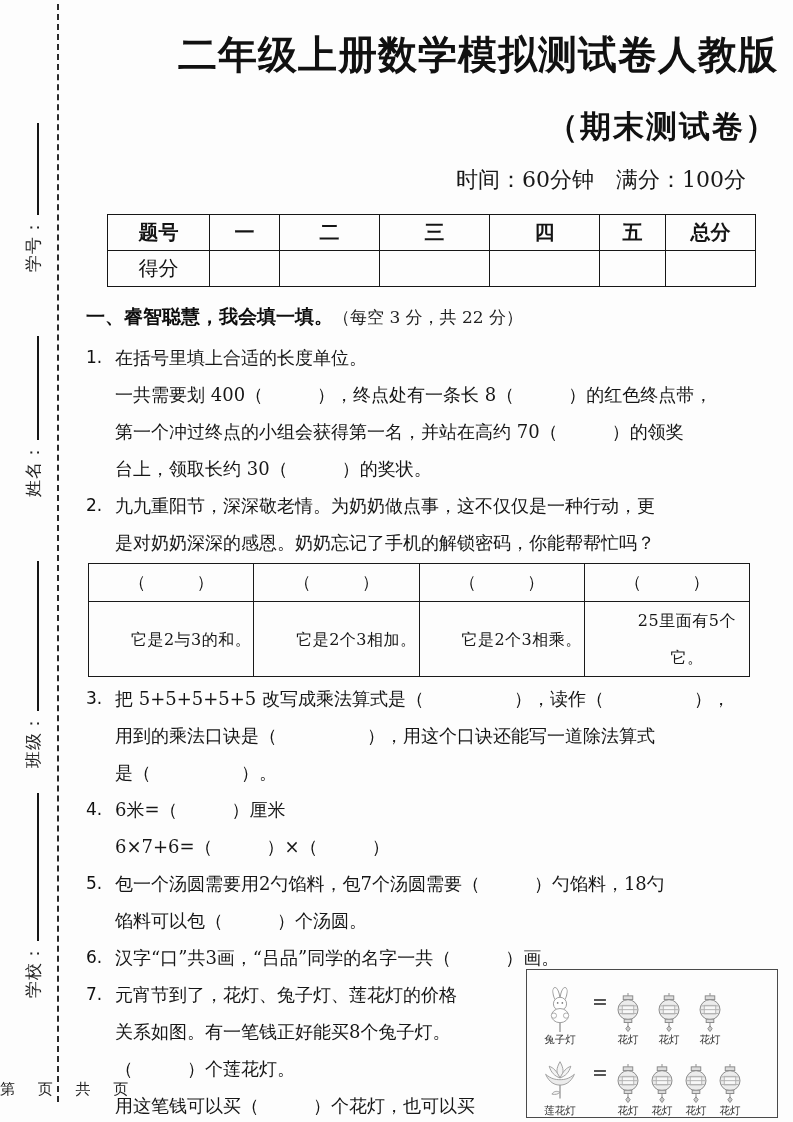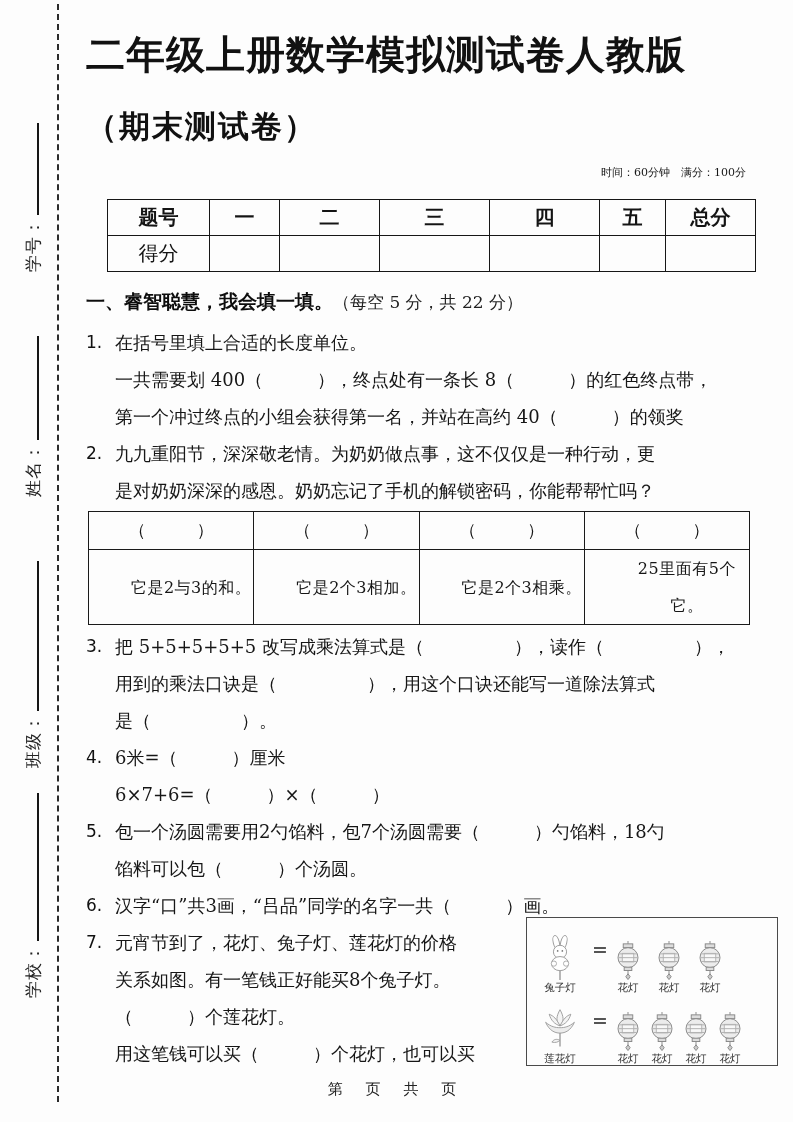--- a/index.html
+++ b/index.html
@@ -18,28 +18,28 @@
   }
   .side-field .blank-line { display:inline-block; border-bottom:2px solid #161616; height:15px; margin-left:3px; }
   .f-xuehao { top:272px; } .f-xuehao .blank-line { width:92px; }
   .f-xingming { top:497px; } .f-xingming .blank-line { width:104px; }
   .f-banji { top:768px; } .f-banji .blank-line { width:150px; }
   .f-xuexiao { top:998px; } .f-xuexiao .blank-line { width:148px; }
 
   .main { position:absolute; left:86px; top:0; width:692px; }
 
   .title {
-    margin-top:28px; text-align:left; font-size:39px; font-weight:bold;
+    margin-top:28px; text-align:right; font-size:39px; font-weight:bold;
     font-family:"DejaVu Sans","Liberation Sans",sans-serif; letter-spacing:1px; color:#111;
   }
   .subtitle {
-    margin-top:24px; text-align:left; font-size:31px; font-weight:bold;
+    margin-top:24px; text-align:right; font-size:31px; font-weight:bold;
     font-family:"DejaVu Sans","Liberation Sans",sans-serif; letter-spacing:2px; color:#111;
   }
-  .meta { margin-top:17px; text-align:right; padding-right:32px; font-size:11px; color:#181818; }
+  .meta { margin-top:17px; text-align:right; padding-right:32px; font-size:22px; color:#181818; }
 
   table.score { border-collapse:collapse; margin:19px 0 0 21px; table-layout:fixed; }
   table.score td {
     border:1.6px solid #161616; text-align:center; vertical-align:middle;
     height:36px; font-size:20px; color:#141414;
   }
   table.score tr:first-child td { font-weight:bold; font-weight:600; }
 
   .sec-head { margin:17px 0 0 0; font-size:19px; }
   .sec-title { font-weight:bold; font-family:"DejaVu Sans","Liberation Sans",sans-serif; color:#0d0d0d; }
@@ -69,21 +69,21 @@
   }
   .fig-row { display:flex; align-items:flex-end; height:71px; line-height:1; }
   .fig-item { display:flex; flex-direction:column; align-items:center; flex:none; }
   .fig-label { font-size:10.5px; color:#333; margin-top:1px; white-space:nowrap; }
   .fig-eq { align-self:center; font-size:19px; font-weight:bold; color:#555; margin:0 6px 14px 4px; }
   .row1 .fig-item.lantern { margin-right:13px; }
   .row2 .fig-item.lantern { margin-right:6px; }
   .subject-item { width:56px; }
 
   .footer {
-    position:absolute; left:0; right:0; top:1080px; text-align:center;
+    position:absolute; left:0; right:0; top:1080px; 
     font-size:15px; letter-spacing:9px; color:#222;
   }
 </style>
 </head>
 <body>
 
 <div class="page">
 
   <div class="dash-rule"></div>
 
@@ -132,30 +132,31 @@
         <td></td>
         <td></td>
         <td></td>
         <td></td>
         <td></td>
       </tr>
     </tbody>
       </table>
 
     <div class="sec-head">
-      <span class="sec-title">一、睿智聪慧，我会填一填。</span><span class="sec-note">（每空 5 分，共 22 分）</span>
+      <span class="sec-title">一、睿智聪慧，我会填一填。</span><span class="sec-note">（每空 3 分，共 22 分）</span>
     </div>
 
     <div class="questions">
 
       <div class="q">
         <span class="qnum">1.</span>
         <span class="qline">在括号里填上合适的长度单位。</span>
         <span class="qline">一共需要划 400（　　　），终点处有一条长 8（　　　）的红色终点带，</span>
-        <span class="qline">第一个冲过终点的小组会获得第一名，并站在高约 40（　　　）的领奖</span>
+        <span class="qline">第一个冲过终点的小组会获得第一名，并站在高约 70（　　　）的领奖</span>
+        <span class="qline">台上，领取长约 30（　　　）的奖状。</span>
       </div>
 
       <div class="q">
         <span class="qnum">2.</span>
         <span class="qline">九九重阳节，深深敬老情。为奶奶做点事，这不仅仅是一种行动，更</span>
         <span class="qline">是对奶奶深深的感恩。奶奶忘记了手机的解锁密码，你能帮帮忙吗？</span>
         <table class="pwd">
           <tbody>
               <tr>
             <td>（　　　）</td>

